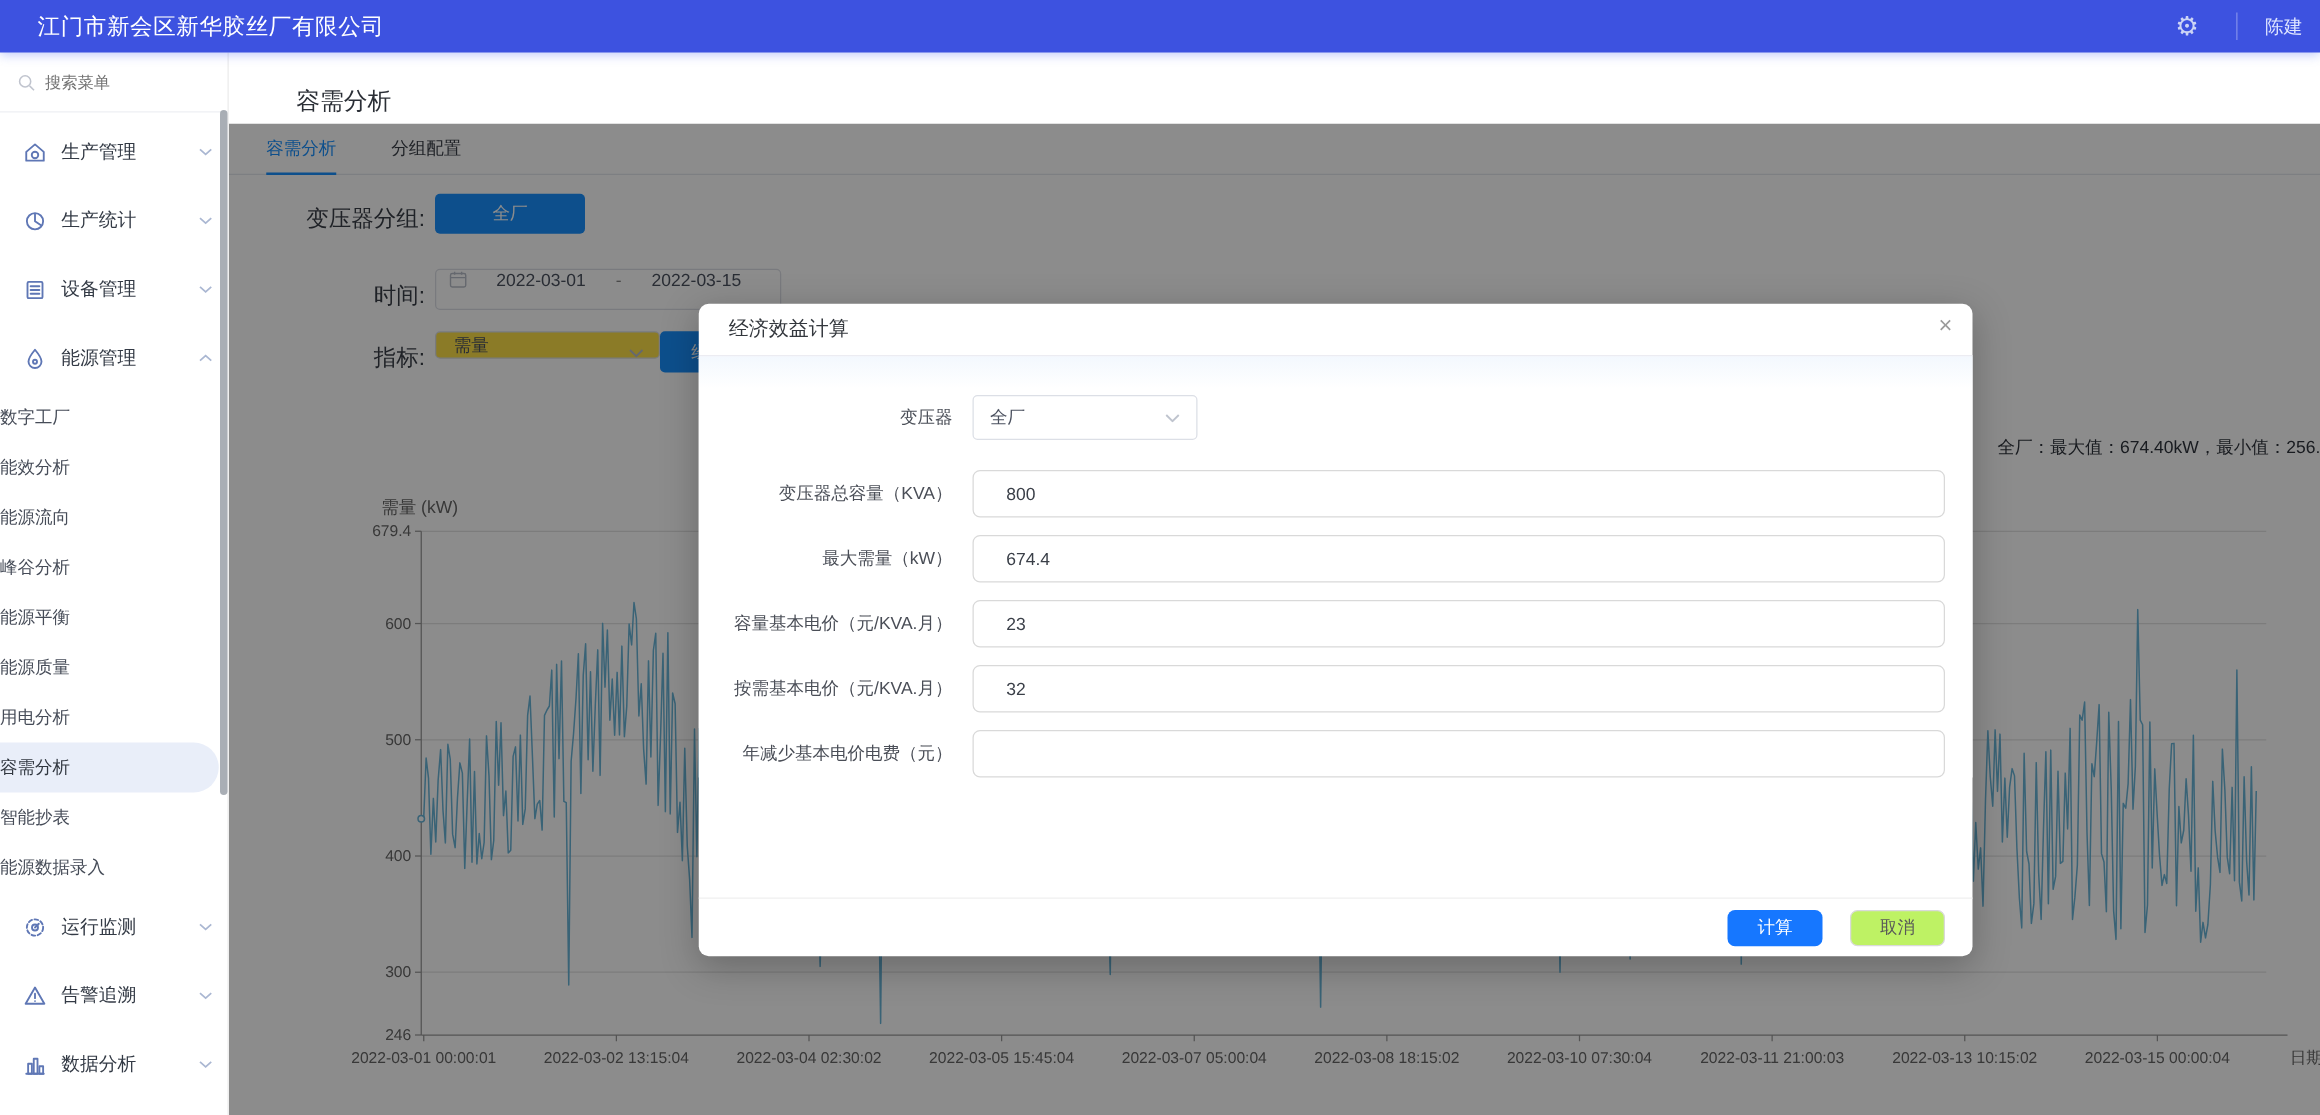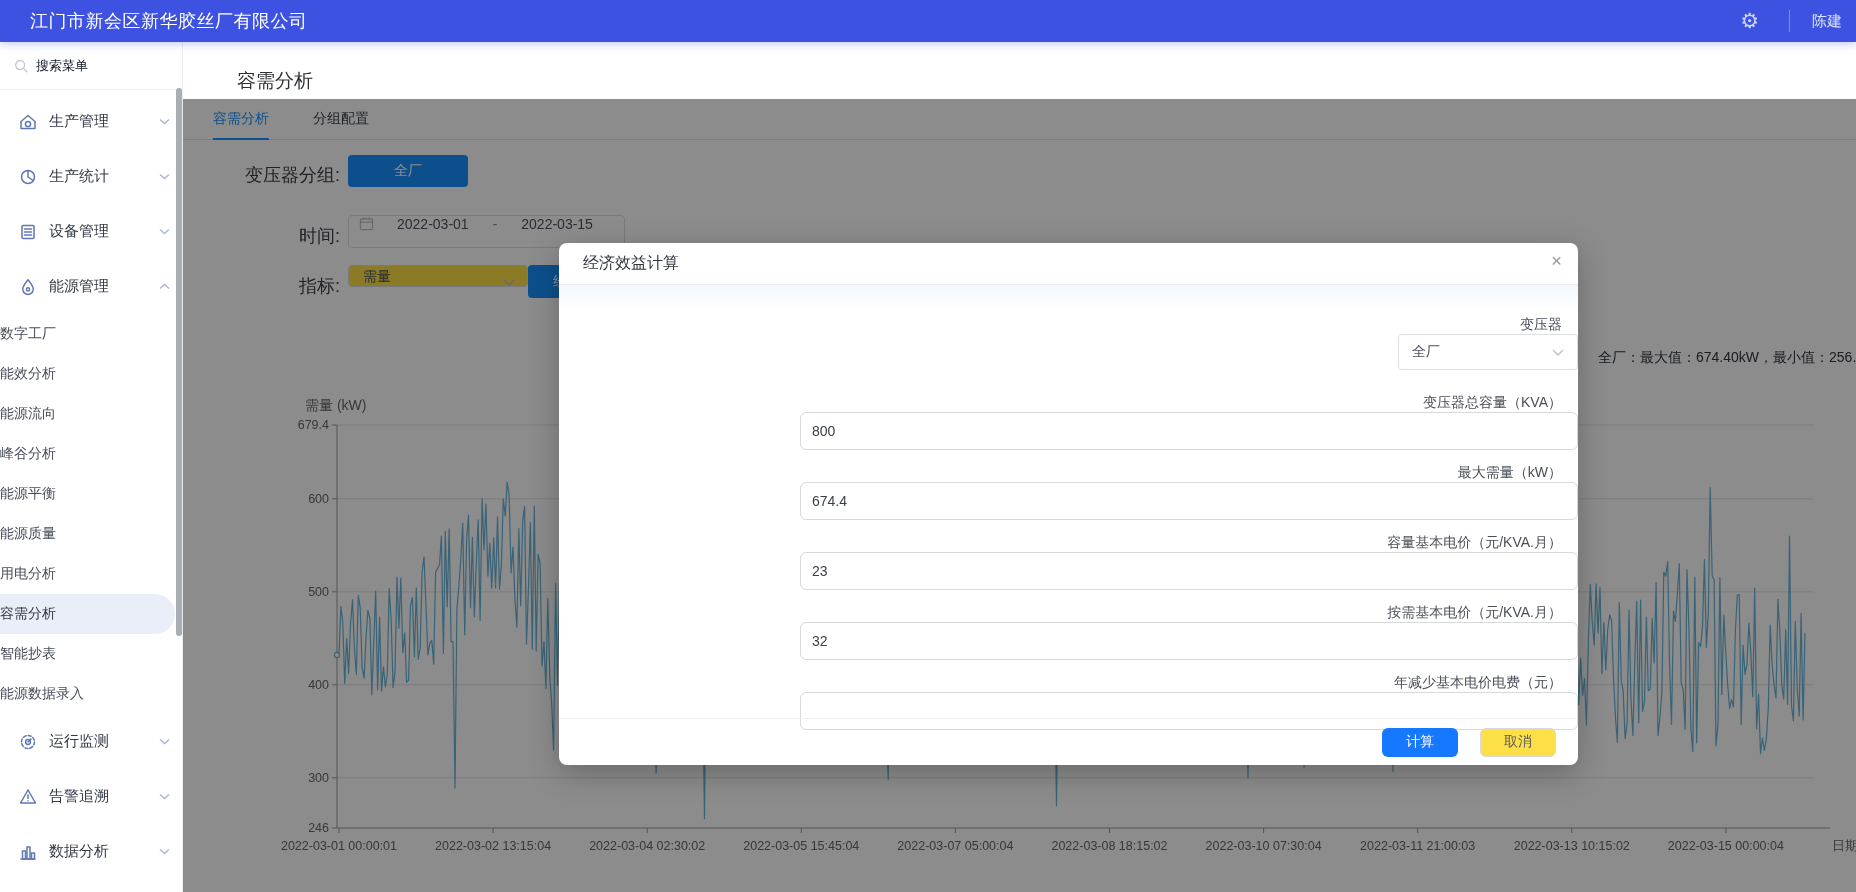--- a/index.html
+++ b/index.html
@@ -13,21 +13,21 @@
   #header .right { margin-left:auto; display:flex; align-items:center; }
   .gear { font-size:21px; color:#ccd4f5; margin-right:30px; cursor:pointer; }
   .hdr-div { width:1px; height:22px; background:rgba(255,255,255,.35); margin-right:22px; }
   .username { color:#dfe5ff; font-size:15px; margin-right:14px; }
 
   
   #sidebar { position:absolute; left:0; top:42px; width:183px; height:850px; background:#fff;
     border-right:1px solid #ececec; z-index:20; }
   .search-row { height:48px; display:flex; align-items:center; padding-left:13px;
     border-bottom:1px solid #eef0f4; }
-  .search-ph { color:#0f172a; font-size:13px; margin-left:7px; }
+  .search-ph { color:#737373; font-size:13px; margin-left:7px; }
   .menu { padding-top:4px; }
   .m-item { height:55px; display:flex; align-items:center; padding-left:18px; position:relative; cursor:pointer; }
   .m-item .lbl { font-size:15px; color:#333a45; font-weight:500; margin-left:11px; }
   .m-item .caret { position:absolute; right:12px; }
   .s-item { height:40px; display:flex; align-items:center; font-size:14px; color:#464c58; cursor:pointer; }
   .s-item.active { background:#e9eef9; border-radius:0 20px 20px 0; margin-right:7px; color:#30363f; }
   #sb-scroll { position:absolute; right:0; top:46px; width:6px; height:548px; background:#9aa0a8; border-radius:3px; opacity:.85; }
 
   
   #titlebar { position:absolute; left:183px; top:42px; width:1673px; height:57px; background:#fff; z-index:6; }
@@ -52,34 +52,34 @@
   #stats { position:absolute; left:1415px; top:250px; font-size:14px; color:#2f343c; white-space:nowrap; }
 
   
   #mask { position:absolute; left:183px; top:99px; width:1673px; height:793px; background:rgba(0,0,0,.45); z-index:8; }
   #modal { position:absolute; left:559px; top:243px; width:1019px; height:522px; background:#fff; border-radius:8px;
     z-index:10; box-shadow:0 8px 30px rgba(0,0,0,.25); }
   #modal .m-head { height:42px; border-bottom:1px solid #ececf2; display:flex; align-items:center; position:relative; }
   #modal .m-title { margin-left:24px; font-size:16px; color:#33373d; font-weight:500; }
   #modal .m-close { position:absolute; right:16px; top:8px; font-size:19px; color:#9b9b9b; cursor:pointer; line-height:1; }
   #modal .m-body { padding-top:31px; background:linear-gradient(#f3f8fe, #ffffff 26px); }
-  .frow { display:flex; align-items:flex-end; margin-bottom:14px;flex-direction:column; }
+  .frow { display:flex; align-items:center; margin-bottom:14px; }
   .frow .flabel { width:203px; margin-right:16px; text-align:right; font-size:14px; color:#4a4e57; }
   .fselect { width:180px; height:36px; border:1px solid #dcdfe6; border-radius:4px; position:relative;
     display:flex; align-items:center; font-size:14px; color:#4c5260; cursor:pointer; }
   .fselect span { margin-left:13px; }
   .fselect svg { position:absolute; right:13px; }
   .finput { width:778px; height:38px; border:1px solid #d9d9d9; border-radius:6px; display:flex; align-items:center;
     font-size:14px; color:#3a3f48; }
-  .finput span { margin-left:11px; }
+  .finput span { margin-left:26px; }
   .row-select { margin-bottom:24px; }
   #modal .m-foot { position:absolute; left:0; bottom:0; width:100%; height:47px; border-top:1px solid #f0f0f0;
     display:flex; align-items:center; justify-content:flex-end; gap:22px; padding-right:22px; }
   .btn-ok { width:76px; height:29px; background:#1677ff; color:#fff; border:none; border-radius:6px; font-size:14px; cursor:pointer; }
-  .btn-cancel { width:76px; height:29px; background:#fde047; color:#595959; border:1px solid #d9d9d9; border-radius:6px; font-size:14px; cursor:pointer; }
+  .btn-cancel { width:76px; height:29px; background:#bef264; color:#595959; border:1px solid #d9d9d9; border-radius:6px; font-size:14px; cursor:pointer; }
 </style>
 </head>
 <body>
 
 <div id="header">
   <div class="company">江门市新会区新华胶丝厂有限公司</div>
   <div class="right">
     <div class="gear">⚙</div>
     <div class="hdr-div"></div>
     <div class="username">陈建</div>

